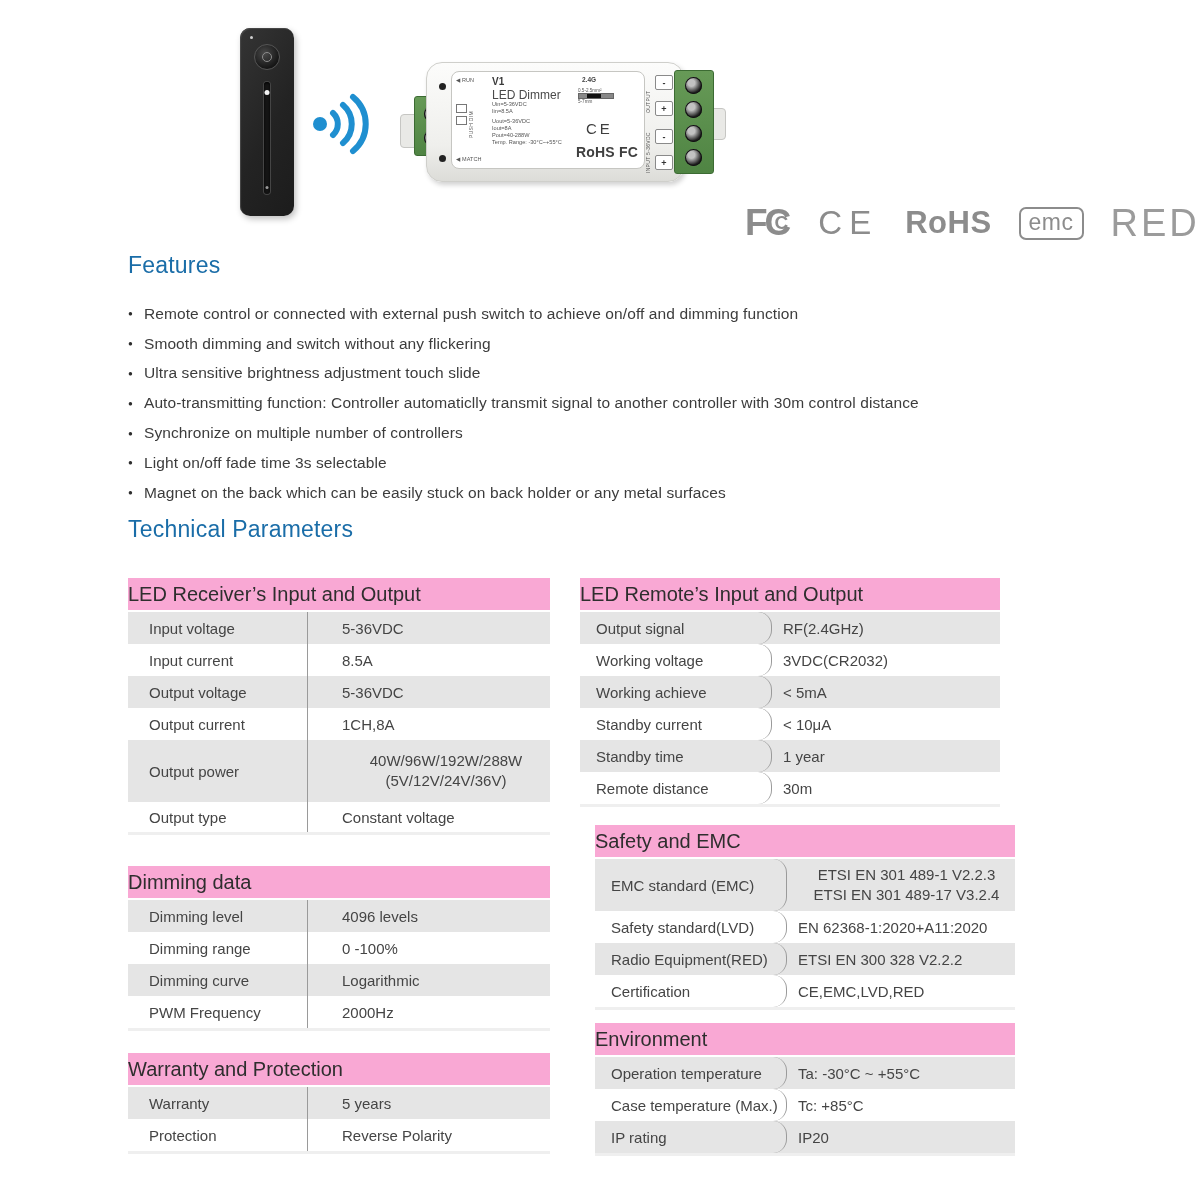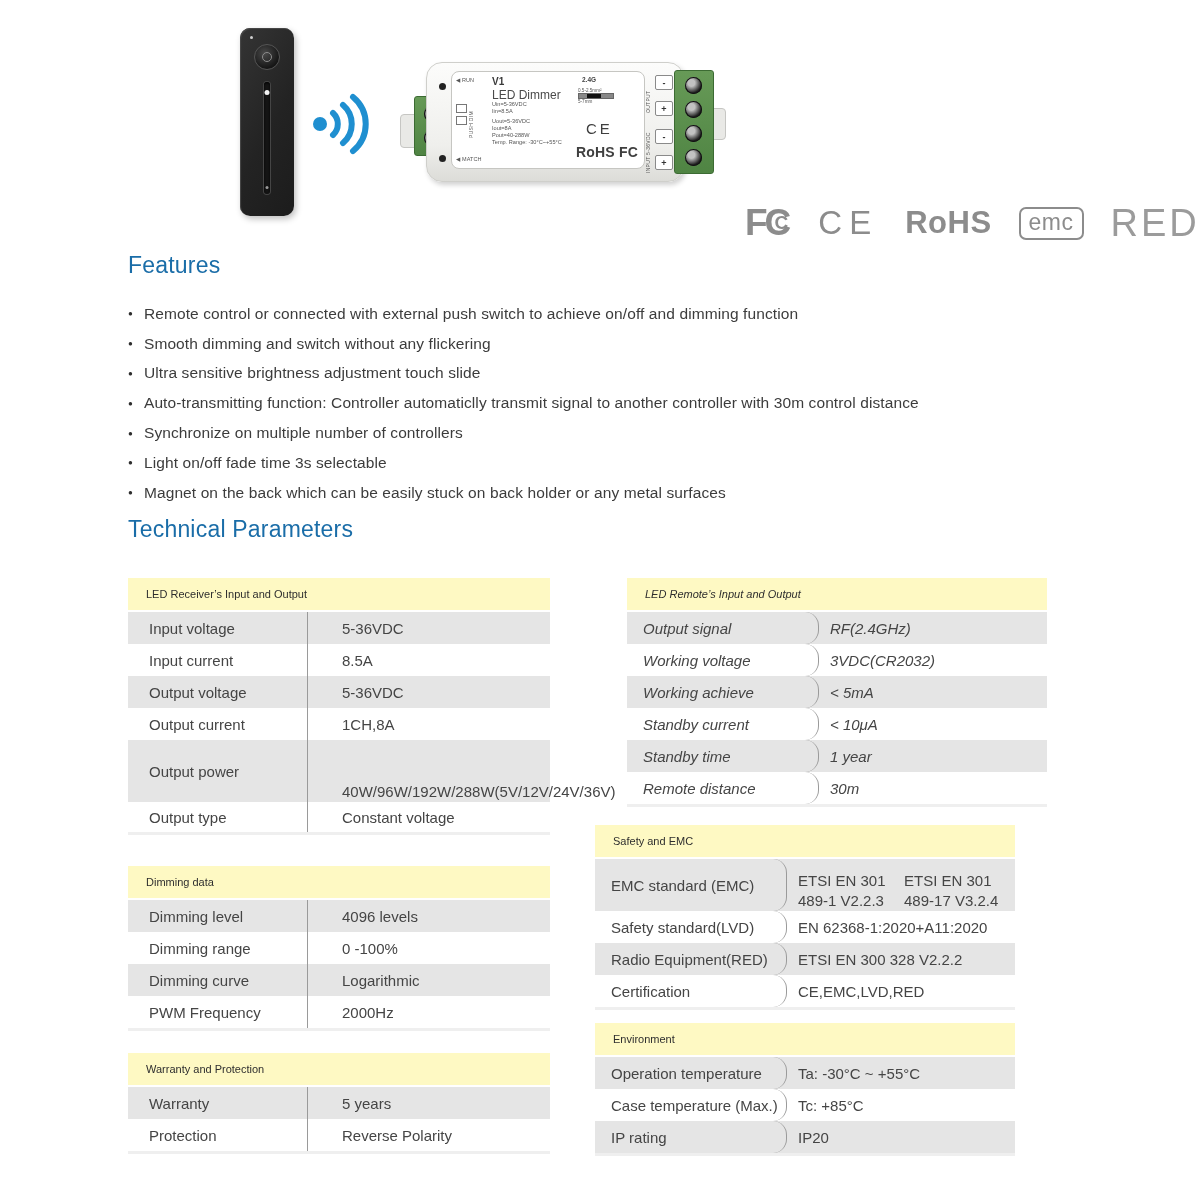--- a/index.html
+++ b/index.html
@@ -80,29 +80,29 @@
   .red2 { font-size:38px; letter-spacing:3px; color:#9b9b9b; }
 
   
   .sect-title { position:absolute; left:128px; font-size:23px; color:#1a6da8; letter-spacing:.2px; }
   #features-list { position:absolute; left:128px; top:299px; width:940px; list-style:none; margin:0; padding:0; }
   #features-list li { height:29.8px; display:flex; align-items:center; font-size:15.5px; color:#3c3c3c; letter-spacing:.1px; }
   #features-list li::before { content:"●"; font-size:8px; margin-right:11px; color:#2e2e2e; }
 
   
   .tbl { position:absolute; width:422px; font-size:15px; color:#454545; border-bottom:3px solid #efefef; }
-  .tbl .hd { height:34px; background:#fef9c3; display:flex; align-items:center;
-    padding-left:18px; font-size:11px; color:#2e2e2e; border-bottom:2px solid #fff; box-sizing:border-box; }
+  .tbl .hd { height:34px; background:#f9a8d4; display:flex; align-items:center;
+    font-size:20px; color:#2e2e2e; border-bottom:2px solid #fff; box-sizing:border-box; }
   .tbl .row { display:flex; }
   .tbl .row:nth-child(even) { background:#e5e5e5; }
   .tbl .row:nth-child(odd) { background:#ffffff; }
   .tl { width:180px; box-sizing:border-box; border-right:1px solid #9a9a9a; padding-left:21px;
     display:flex; align-items:center; flex-shrink:0; }
   .tv { flex:1; padding-left:34px; display:flex; align-items:center; }
-  .tv.multi { flex-direction:row; justify-content:center; align-items:flex-end; line-height:20px; }
+  .tv.multi { flex-direction:column; justify-content:center; align-items:center; line-height:20px; }
   .h32 { height:32px; } .h34 { height:30px; } .h52 { height:52px; } .h62 { height:62px; }
   .tbl.r { width:420px; }
   .tbl.r .tl { width:192px; padding-left:16px;border-radius:14px; }
   .tbl.r .tv { padding-left:11px; }
 </style>
 </head>
 <body>
 
 <div id="page">
 
@@ -252,21 +252,21 @@
     <div class="row h32">
       <div class="tl">Warranty</div>
       <div class="tv">5 years</div>
     </div>
     <div class="row h32">
       <div class="tl">Protection</div>
       <div class="tv">Reverse Polarity</div>
     </div>
   </div>
 
-  <div class="tbl r" style="left:627px; top:578px;font-style:italic;">
+  <div class="tbl r" style="left:580px; top:578px;">
     <div class="hd">LED Remote’s Input and Output</div>
     <div class="row h32">
       <div class="tl">Output signal</div>
       <div class="tv">RF(2.4GHz)</div>
     </div>
     <div class="row h32">
       <div class="tl">Working voltage</div>
       <div class="tv">3VDC(CR2032)</div>
     </div>
     <div class="row h32">

